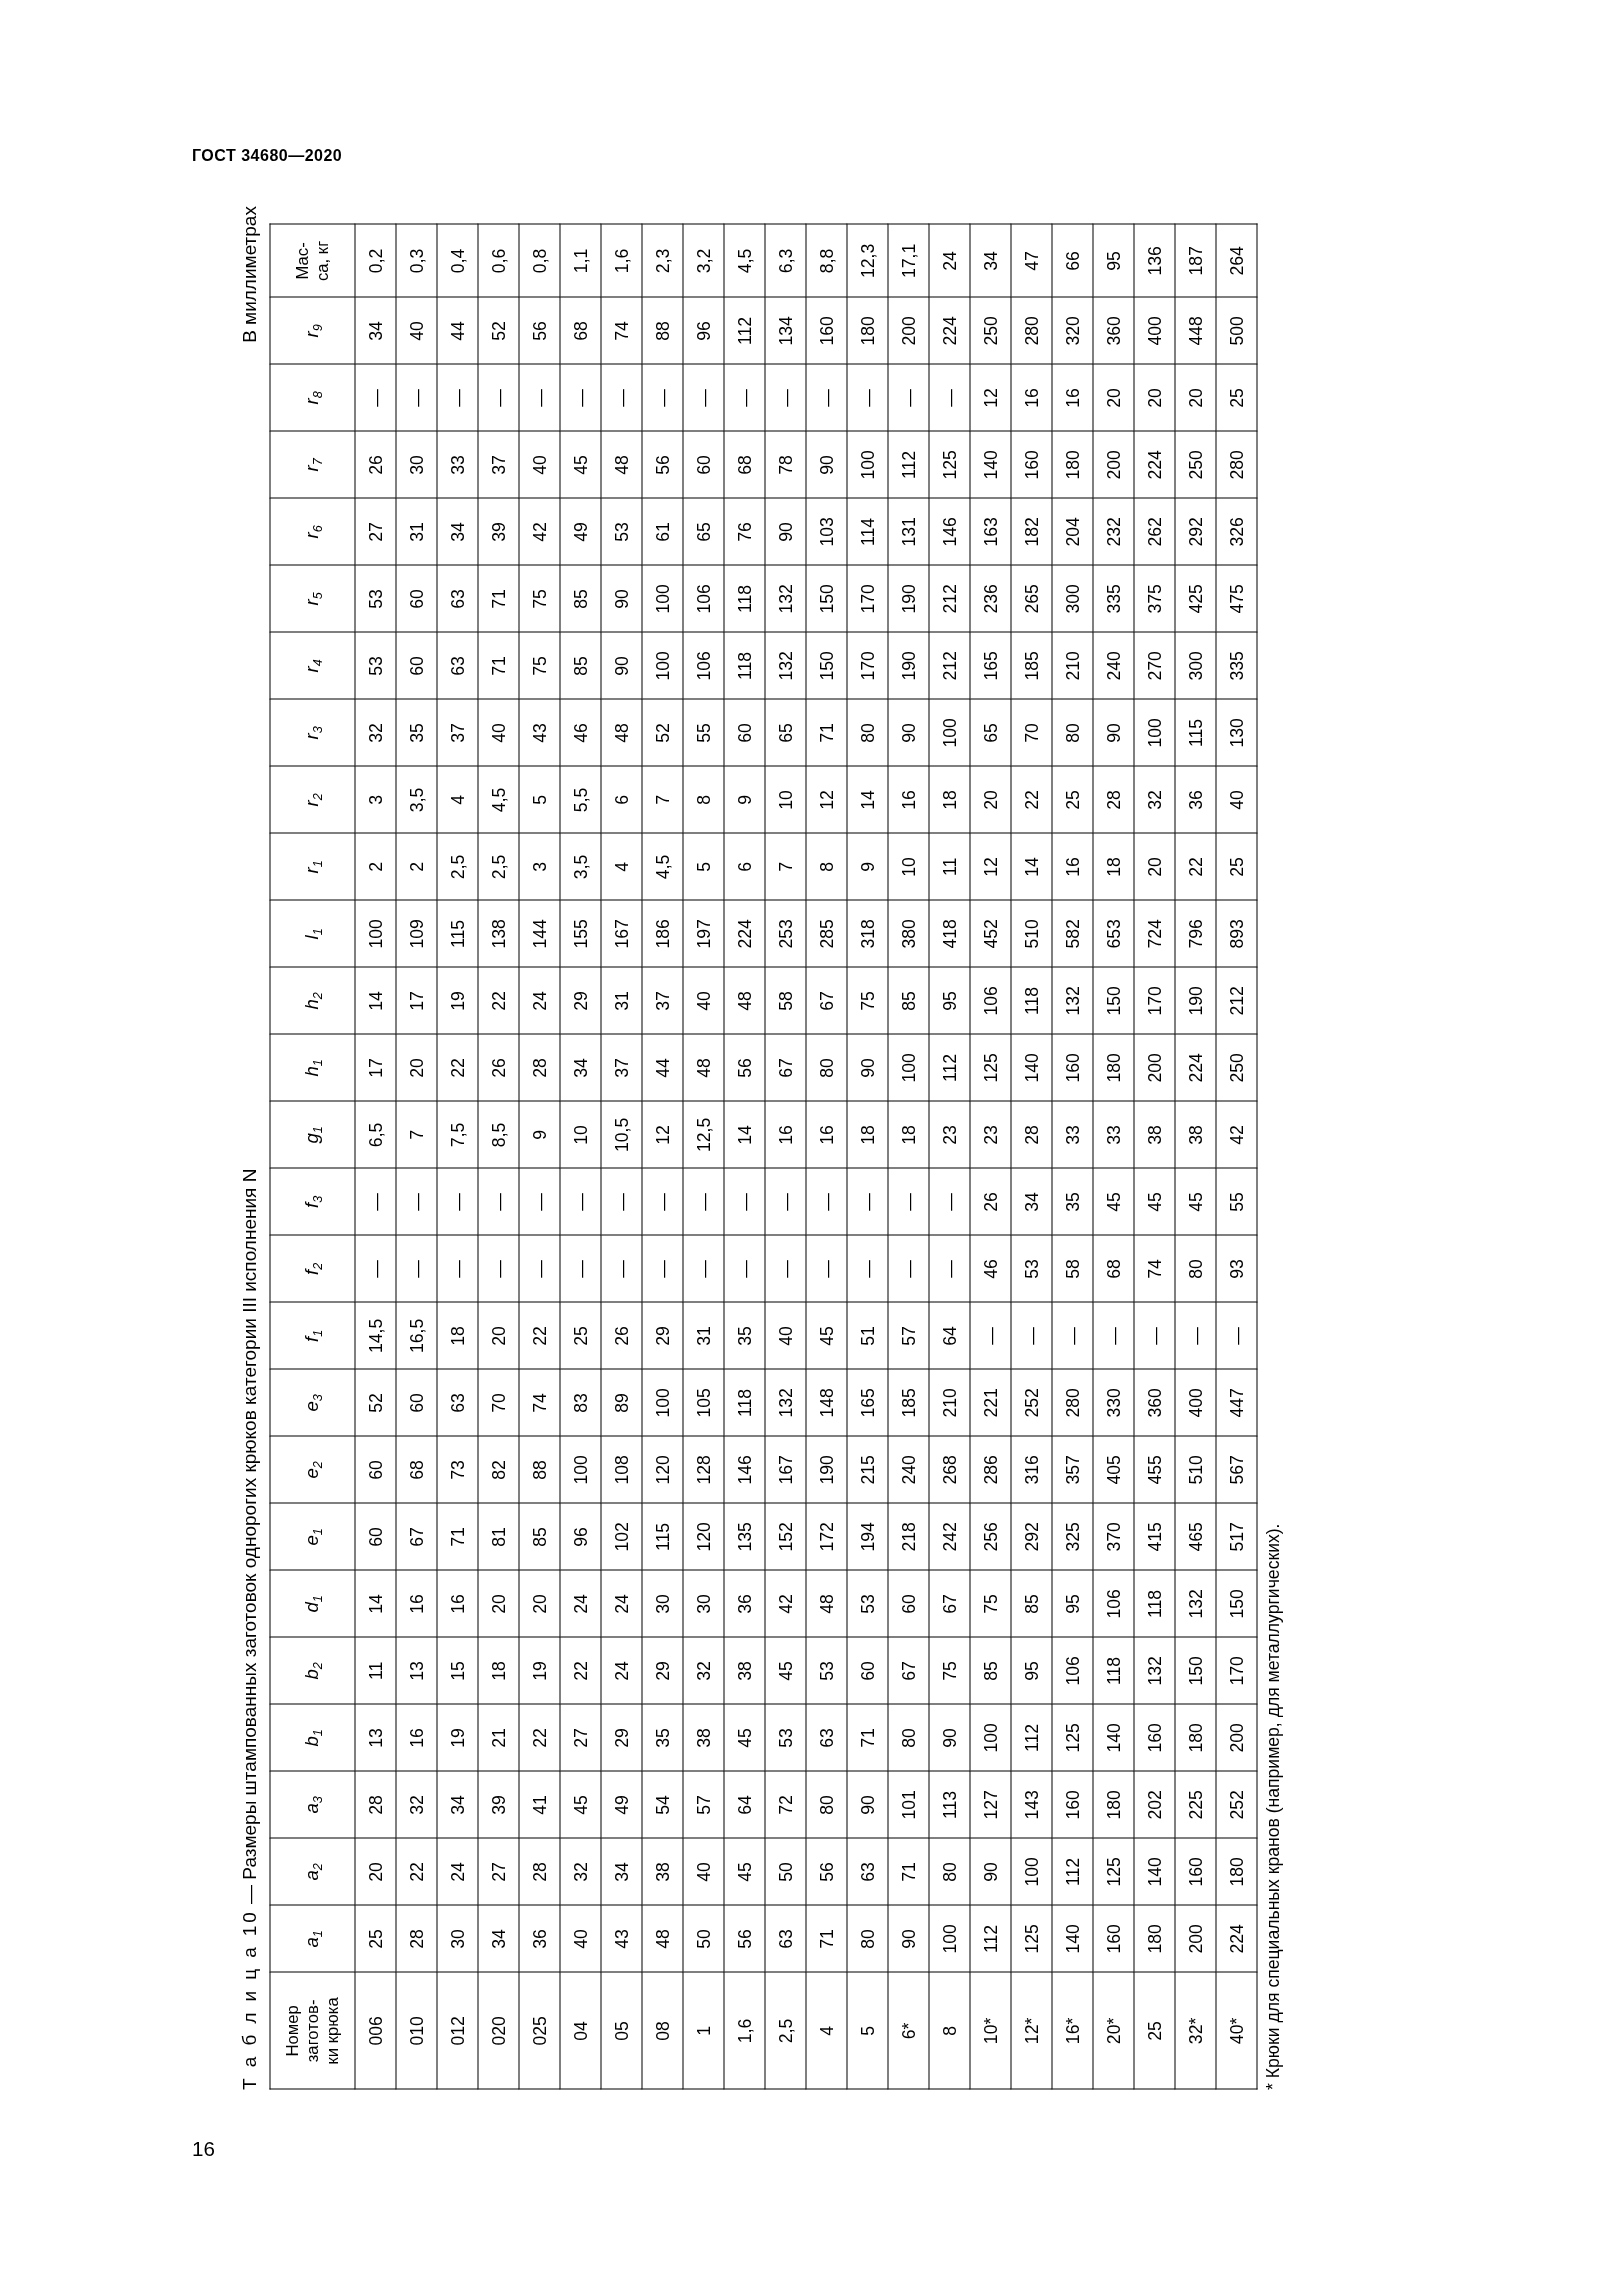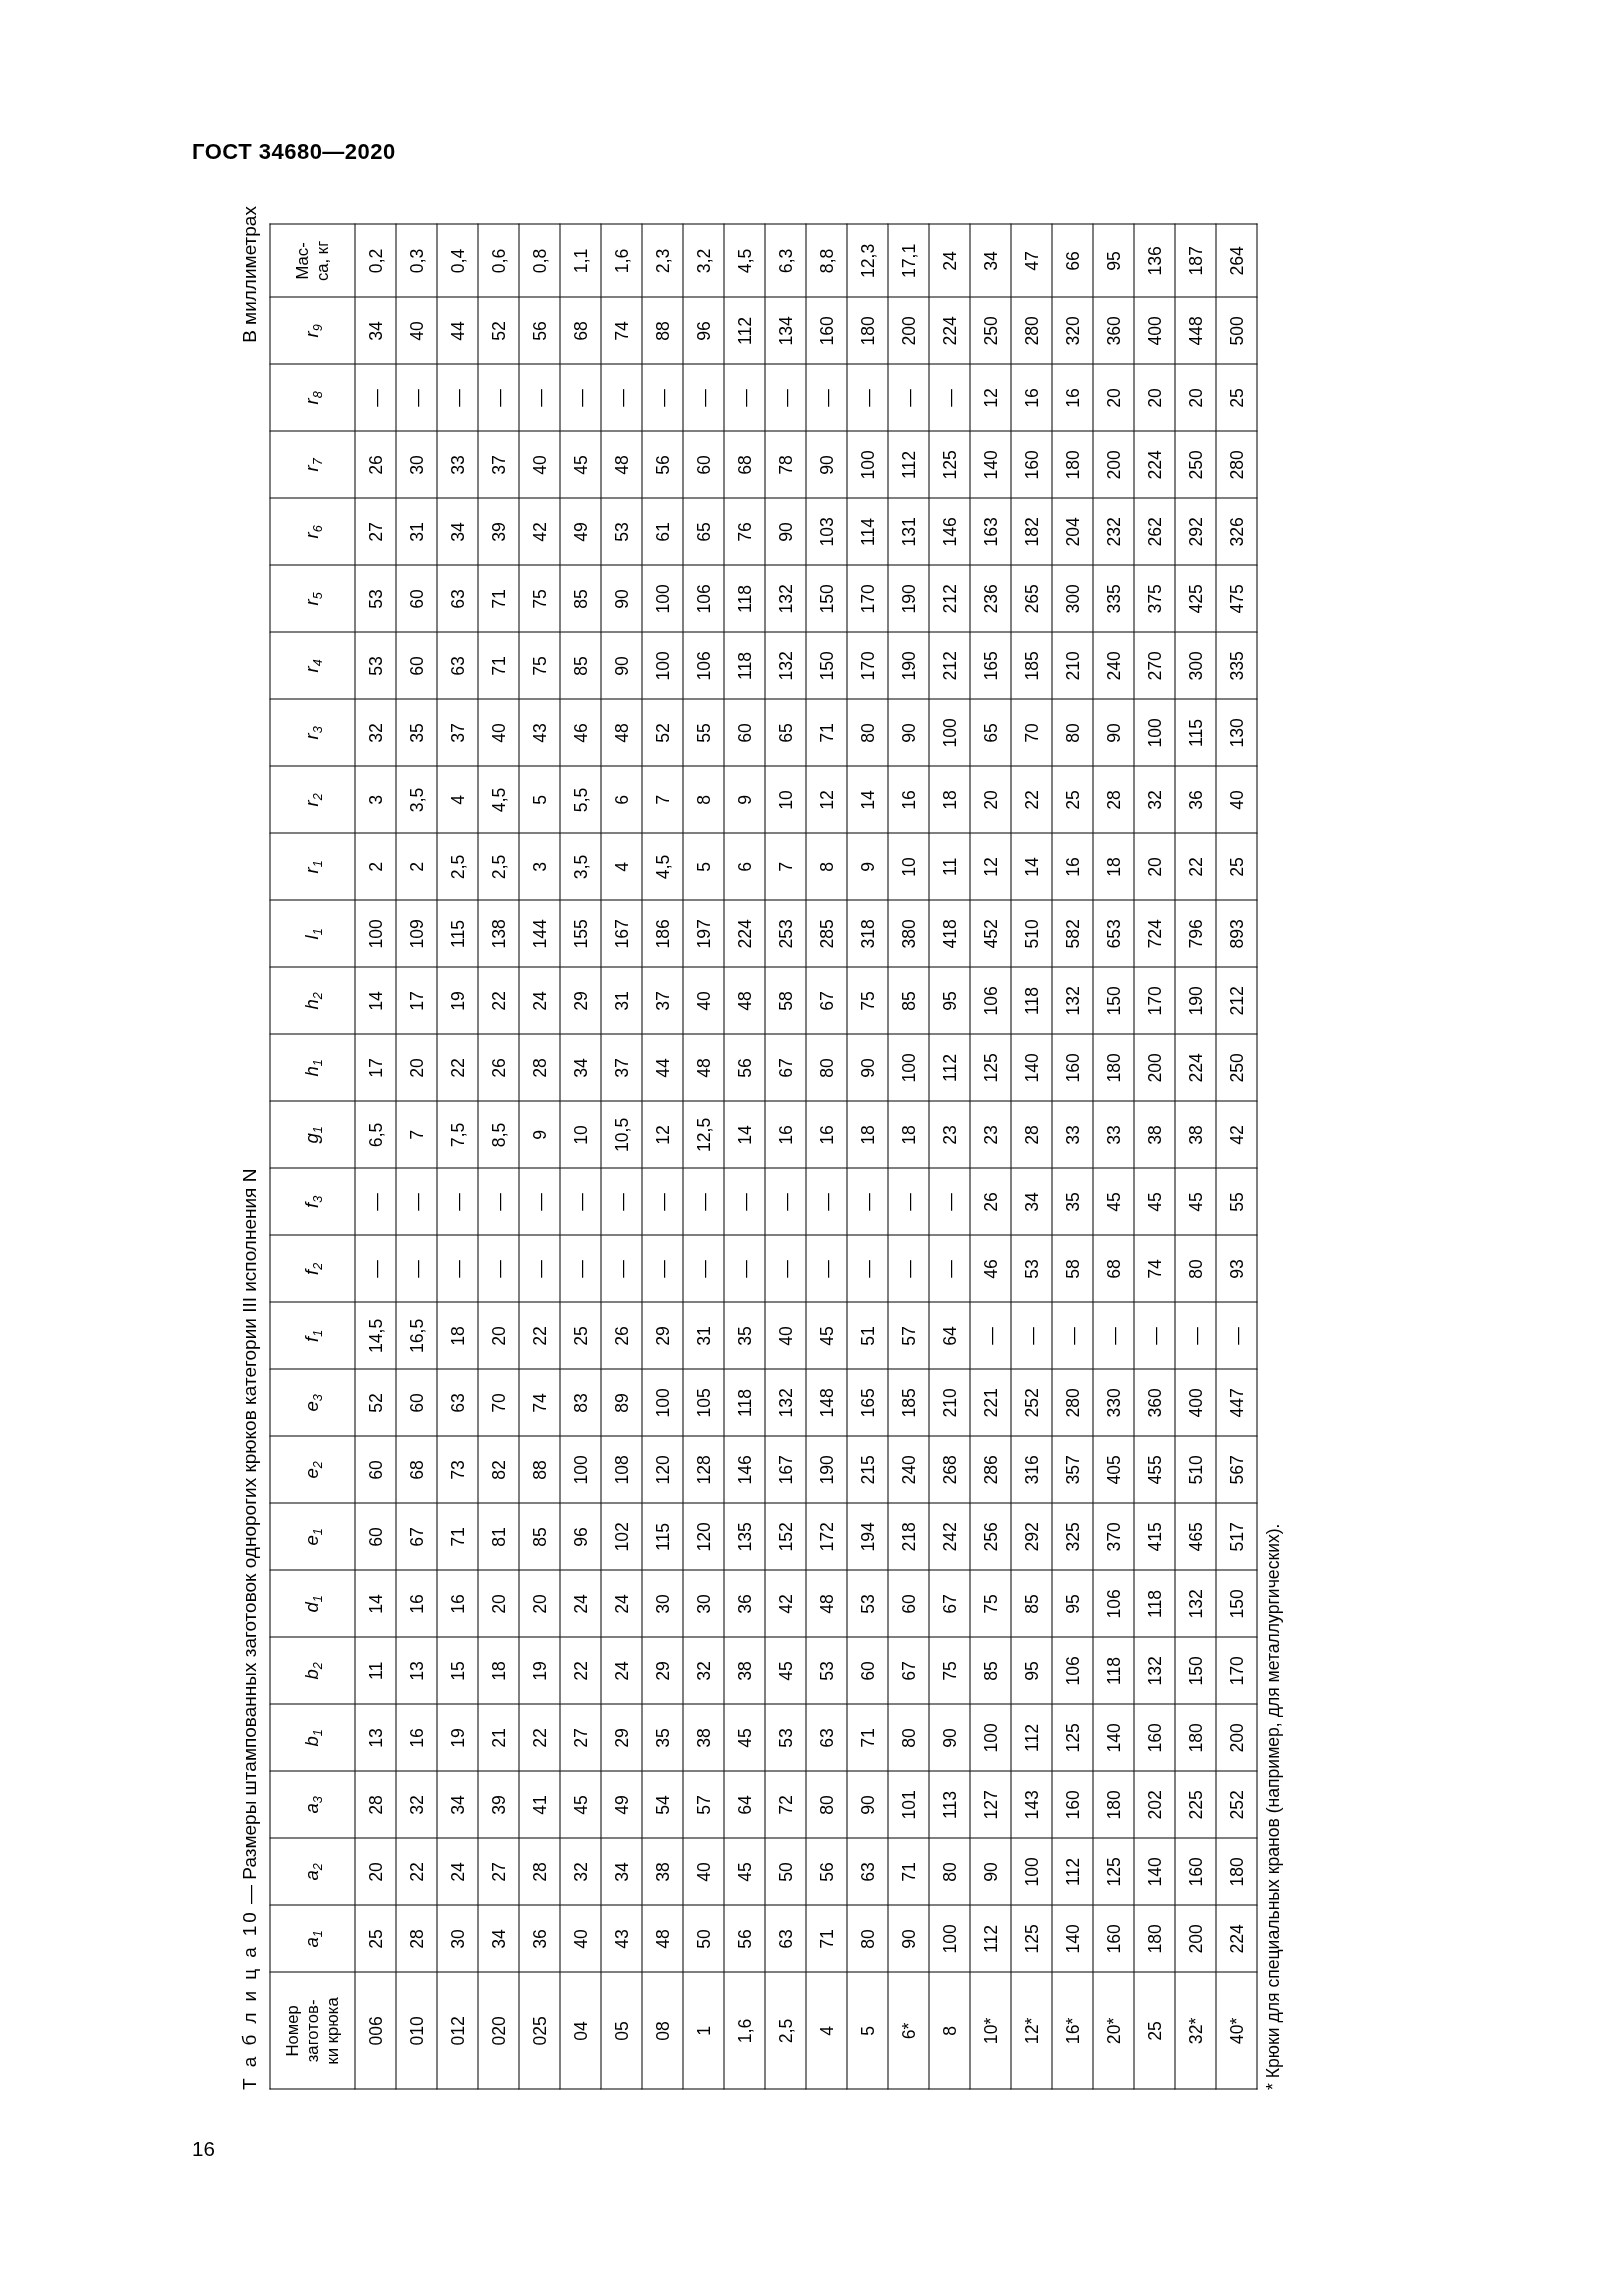--- a/index.html
+++ b/index.html
@@ -13,22 +13,22 @@
     position: relative;
     font-family: "Liberation Sans", sans-serif;
     color: #000000;
     overflow: hidden;
   }
 
   
   .page-header {
     position: absolute;
     left: 192px;
-    top: 139px;
-    font-size: 22px;
+    top: 147px;
+    font-size: 16px;
     font-weight: bold;
     letter-spacing: 0.5px;
   }
 
   .page-number {
     position: absolute;
     left: 192px;
     top: 2137px;
     font-size: 20.6px;
   }

